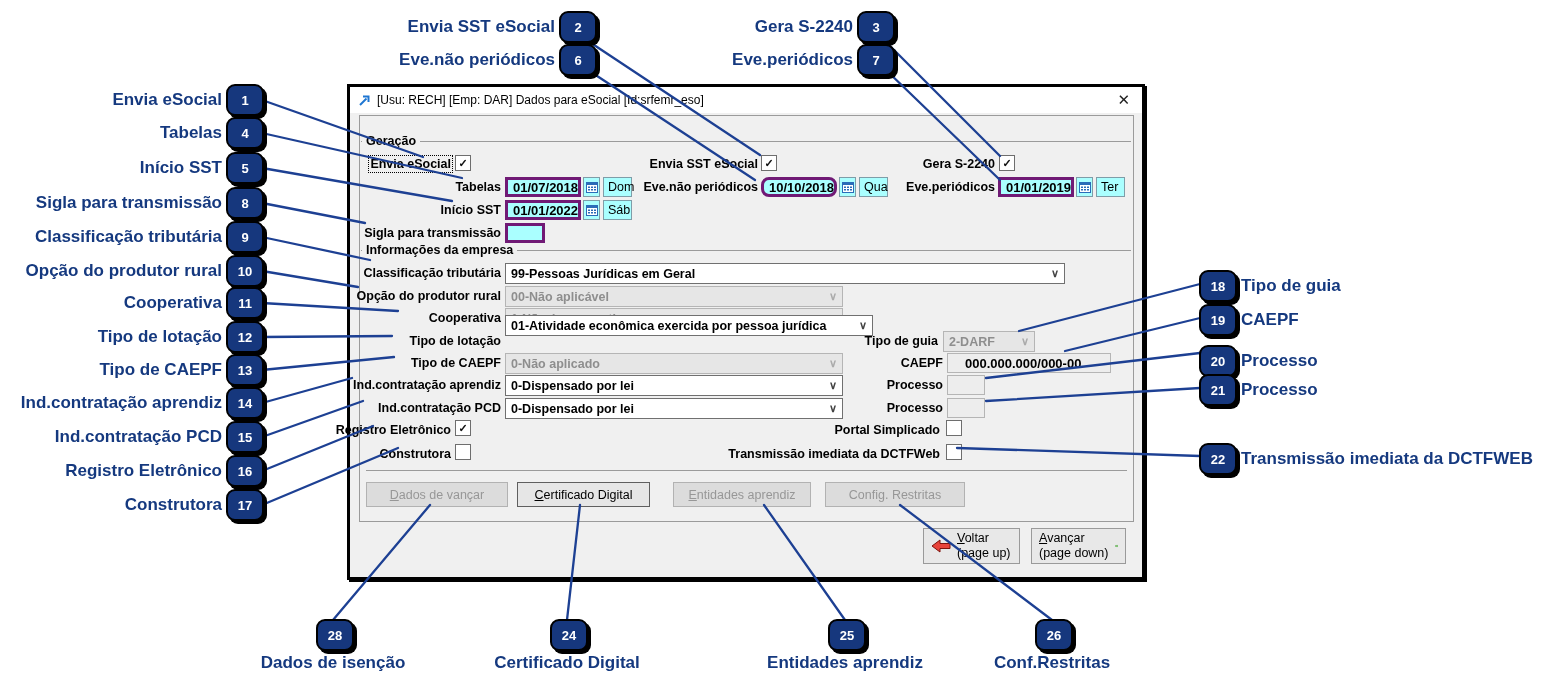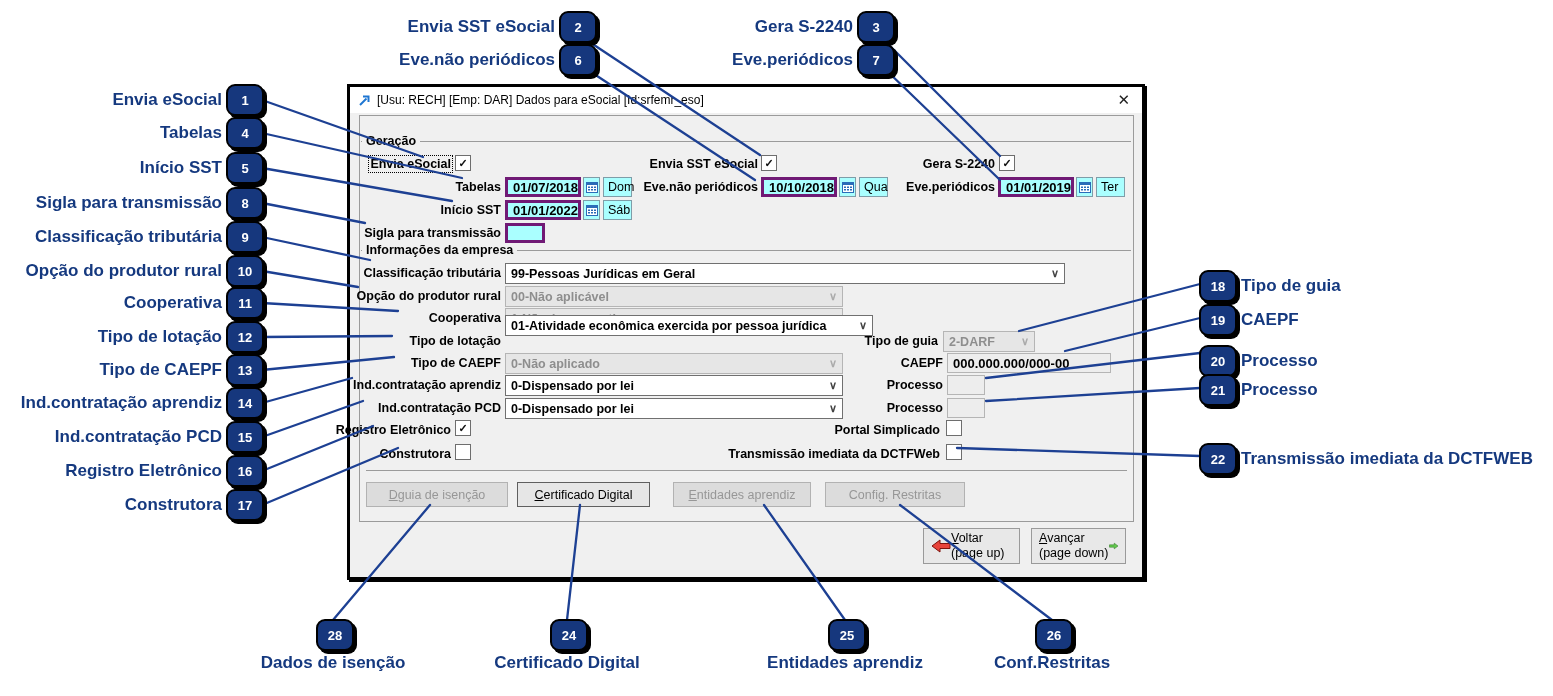--- a/index.html
+++ b/index.html
@@ -40,28 +40,28 @@
   .daybox{position:absolute;height:20px;background:#aaffff;border:1px solid #7f9da8;
           font-size:12.5px;color:#000;display:flex;align-items:center;padding-left:4px;box-sizing:border-box;}
   .combo{position:absolute;height:21px;box-sizing:border-box;display:flex;align-items:center;
          font-weight:bold;font-size:12.5px;padding-left:5px;}
   .combo .chev{margin-left:auto;padding-right:5px;font-size:11px;}
   .combo-on{background:#fff;border:1px solid #707070;color:#000;}
   .combo-on .chev{color:#444;}
   .combo-off{background:#e6e6e6;border:1px solid #b5b5b5;color:#8e8e8e;}
   .combo-off .chev{color:#ababab;}
   .rofield{position:absolute;height:20px;background:#ededed;border:1px solid #b5b5b5;
-           box-sizing:border-box;display:flex;align-items:center;padding-left:5px;
+           box-sizing:border-box;display:flex;align-items:center;padding-left:17px;
            font-weight:bold;font-size:13px;color:#000;}
   .btn{position:absolute;height:25px;box-sizing:border-box;display:flex;align-items:center;
        justify-content:center;font-size:12.5px;background:#e6e6e6;}
   .btn-on{border:1px solid #5f5f5f;color:#000;}
   .btn-off{border:1px solid #b2b2b2;background:#dcdcdc;color:#979797;}
   .navbtn{position:absolute;width:97px;height:36px;box-sizing:border-box;background:#e8e8e8;
-          border:1px solid #9a9a9a;display:flex;align-items:center;gap:0;padding:0 7px;font-size:12.5px;color:#000;}
+          border:1px solid #9a9a9a;display:flex;align-items:center;gap:6px;padding:0 7px;font-size:12.5px;color:#000;}
   .navbtn .txt{line-height:15px;white-space:nowrap;}
 </style>
 </head>
 <body>
 
 <div class="stage">
 
   <div class="dialog">
     <div class="titlebar">
       <svg width="13" height="13" viewBox="0 0 13 13">
@@ -102,21 +102,21 @@
             <rect x="8" y="5.5" width="2" height="1.5"></rect>
             <rect x="2" y="8" width="2" height="1.5"></rect>
             <rect x="5" y="8" width="2" height="1.5"></rect>
             <rect x="8" y="8" width="2" height="1.5"></rect>
           </g>
         </svg>
     </span>
     <span class="daybox" style="left:253px;top:90px;width:29px;">Dom</span>
 
     <span class="lbl" style="right:384px;top:93px;">Eve.não periódicos</span>
-    <span class="datefield" style="left:411px;top:90px;width:76px;">10/10/2018</span>
+    <span class="datefield" style="left:411px;top:90px;width:76px;border-radius:8px;">10/10/2018</span>
     <span class="calbtn" style="left:489px;top:90px;">
       <svg width="12" height="12" viewBox="0 0 12 12">
           <rect x="0.5" y="1.5" width="11" height="10" fill="#fff" stroke="#2b6cb8"></rect>
           <rect x="0.5" y="1.5" width="11" height="2.5" fill="#2b6cb8"></rect>
           <g fill="#2b6cb8">
             <rect x="2" y="5.5" width="2" height="1.5"></rect>
             <rect x="5" y="5.5" width="2" height="1.5"></rect>
             <rect x="8" y="5.5" width="2" height="1.5"></rect>
             <rect x="2" y="8" width="2" height="1.5"></rect>
             <rect x="5" y="8" width="2" height="1.5"></rect>
@@ -235,21 +235,21 @@
         <span></span>
       </span>
     <span class="lbl" style="right:202px;top:360px;">Transmissão imediata da DCTFWeb</span>
     <span class="cb" style="left:596px;top:357px;">
         <span></span>
       </span>
 
     <div class="group-line" style="left:16px;top:383px;width:761px;"></div>
 
     <div class="btn btn-off" style="left:16px;top:395px;width:142px;">
-        <span><u>D</u><span>guia de isenção</span></span>
+        <span><u>D</u><span>ados de vançar</span></span>
       </div>
     <div class="btn btn-on" style="left:167px;top:395px;width:133px;">
         <span><u>C</u><span>ertificado Digital</span></span>
       </div>
     <div class="btn btn-off" style="left:323px;top:395px;width:138px;">
         <span><u>E</u><span>ntidades aprendiz</span></span>
       </div>
     <div class="btn btn-off" style="left:475px;top:395px;width:140px;">Config. Restritas</div>
 
     <div class="navbtn" style="left:573px;top:441px;">

